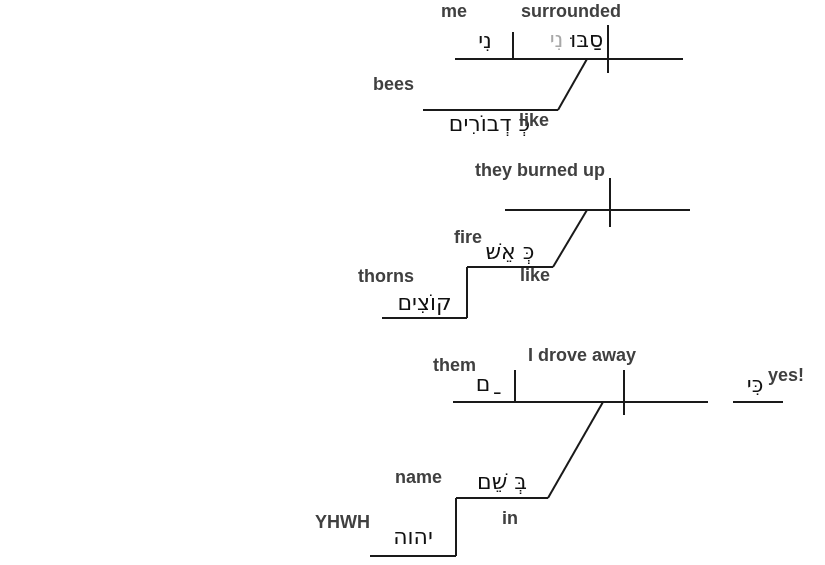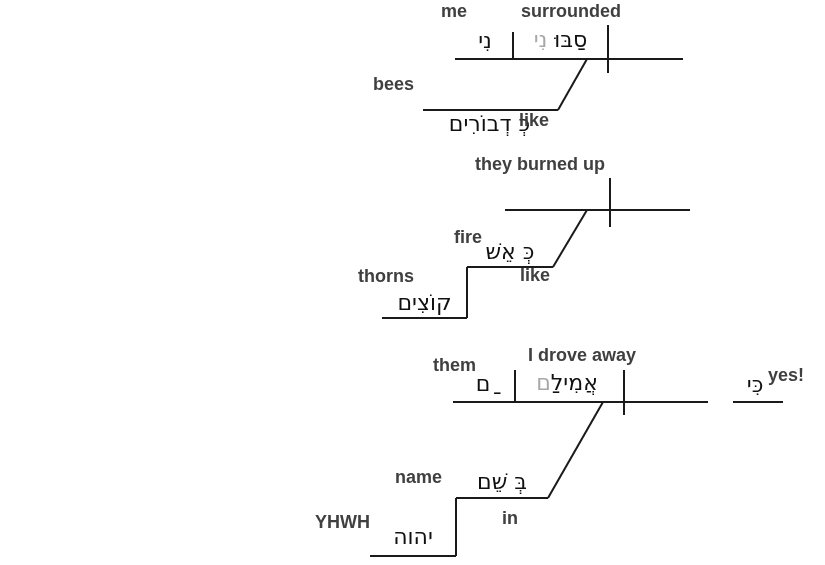--- a/index.html
+++ b/index.html
@@ -59,36 +59,35 @@
     <line x1="733" y1="402" x2="783" y2="402"></line>
     <line x1="603" y1="402" x2="548" y2="498"></line>
     <line x1="548" y1="498" x2="456" y2="498"></line>
     <line x1="456" y1="498" x2="456" y2="556"></line>
     <line x1="456" y1="556" x2="370" y2="556"></line>
   </svg>
 
   <div class="lbl c" style="left:436px;top:2px;width:36px;">me</div>
   <div class="lbl c" style="left:508px;top:2px;width:126px;">surrounded</div>
   <div class="heb" dir="rtl" style="left:460px;top:29px;width:50px;">נִי</div>
-  <div class="heb" dir="rtl" style="left:515px;top:28px;width:91px;"><span>סַבּוּ</span><span class="sfx gap">נִי</span></div>
+  <div class="heb" dir="rtl" style="left:515px;top:28px;width:91px;padding-left:16px;"><span>סַבּוּ</span><span class="sfx gap">נִי</span></div>
   <div class="lbl" style="left:373px;top:75px;">bees</div>
   <div class="heb" dir="rtl" style="left:423px;top:81px;width:133px;margin-top:31px;">כְ דְבוֹרִים</div>
   <div class="lbl" style="left:519px;top:111px;">like</div>
 
-  <div class="lbl c" style="left:458px;top:155px;width:164px;">they burned up</div>
+  <div class="lbl c" style="left:458px;top:161px;width:164px;">they burned up</div>
   <div class="lbl c" style="left:443px;top:228px;width:50px;">fire</div>
   <div class="heb" dir="rtl" style="left:467px;top:240px;width:86px;">כְּ אֵשׁ</div>
   <div class="lbl" style="left:520px;top:266px;">like</div>
   <div class="lbl" style="left:358px;top:267px;">thorns</div>
   <div class="heb" dir="rtl" style="left:382px;top:291px;width:85px;">קוֹצִים</div>
 
   <div class="lbl" style="left:433px;top:356px;">them</div>
   <div class="lbl" style="left:528px;top:346px;">I drove away</div>
   <div class="heb" dir="rtl" style="left:458px;top:372px;width:57px;">&nbsp;ַם</div>
-  <div class="heb" dir="rtl" style="left:512px;top:371px;width:110px;"><span>אֲמִילַ</span><span class="sfx">ם</span></div>
   <div class="heb" dir="rtl" style="left:730px;top:373px;width:50px;">כִּי</div>
   <div class="lbl" style="left:768px;top:366px;">yes!</div>
   <div class="lbl" style="left:395px;top:468px;">name</div>
   <div class="heb" dir="rtl" style="left:456px;top:470px;width:92px;">בְּ שֵׁם</div>
   <div class="lbl" style="left:502px;top:509px;">in</div>
   <div class="lbl" style="left:315px;top:513px;">YHWH</div>
   <div class="heb" dir="rtl" style="left:370px;top:525px;width:86px;">יהוה</div>
 
 </div>
 

